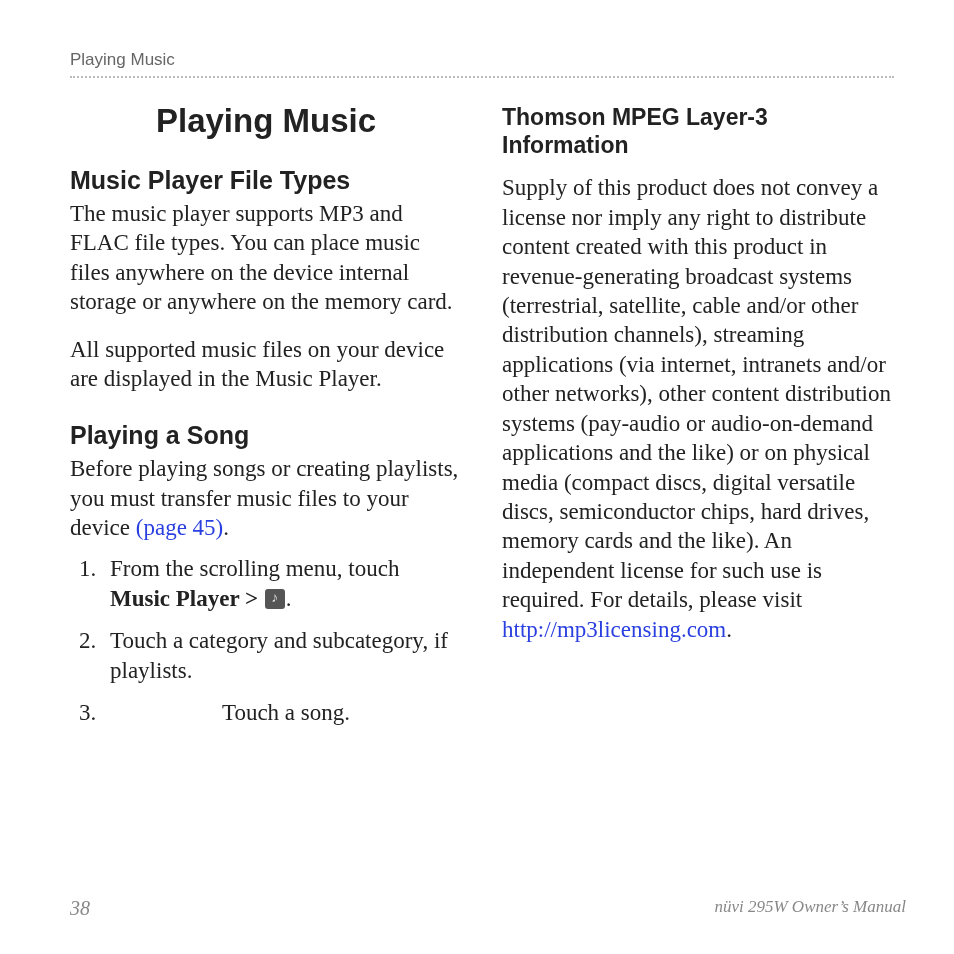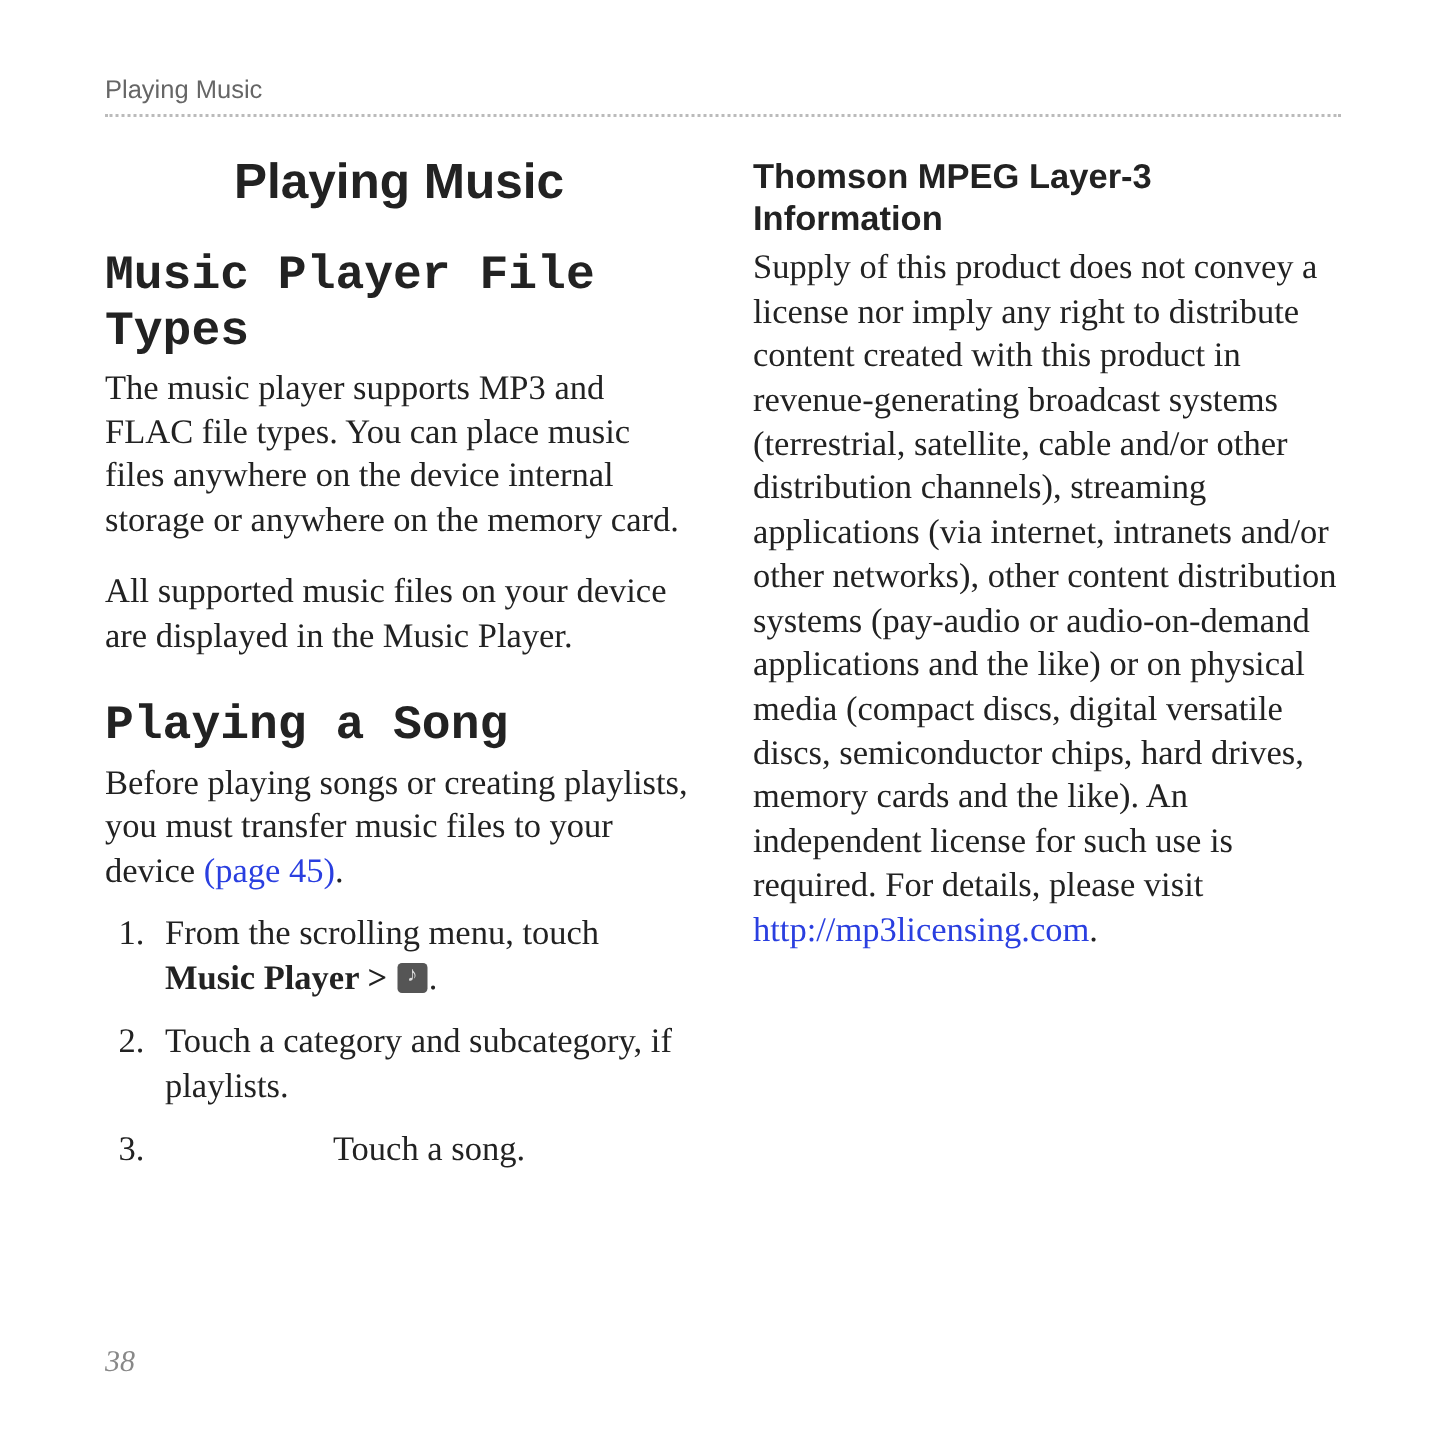--- a/index.html
+++ b/index.html
@@ -29,33 +29,33 @@
     }
     .chapter-title {
       font-family: Arial, Helvetica, sans-serif;
       font-size: 33px;
       font-weight: 700;
       color: #222;
       text-align: center;
       margin: 0 0 26px 0;
     }
     .section-title {
-      font-family: Liberation Mono, monospace;
-      font-size: 32px;
+      font-family: Liberation Sans, sans-serif;
+      font-size: 25px;
       font-weight: 700;
       color: #222;
       margin: 10px 0 4px 0;
       line-height: 1.15;
     }
     .subsection-title {
       font-family: Arial, Helvetica, sans-serif;
       font-size: 23px;
       font-weight: 700;
       color: #222;
-      margin: 2px 0 4px 0;
+      margin: 2px 0 14px 0;
       line-height: 1.2;
     }
     p.body {
       font-size: 23px;
       line-height: 1.28;
       color: #222;
       margin: 0 0 18px 0;
     }
     p.body.tight { margin-bottom: 12px; }
     p.body.last { margin-bottom: 0; }
@@ -148,13 +148,14 @@
     <p class="body last">
       <span>Supply of this product does not convey a license nor imply any right to distribute content created with this product in revenue-generating broadcast systems (terrestrial, satellite, cable and/or other distribution channels), streaming applications (via internet, intranets and/or other networks), other content distribution systems (pay-audio or audio-on-demand applications and the like) or on physical media (compact discs, digital versatile discs, semiconductor chips, hard drives, memory cards and the like). An independent license for such use is required. For details, please visit </span><span class="link">http://mp3licensing.com</span><span>.</span>
     </p>
 
   </div>
 
 </div>
 
 <div class="footer">
   <span class="page-no">38</span>
+  <span class="manual">nüvi 295W Owner’s Manual</span>
 </div>
 
 </body></html>

